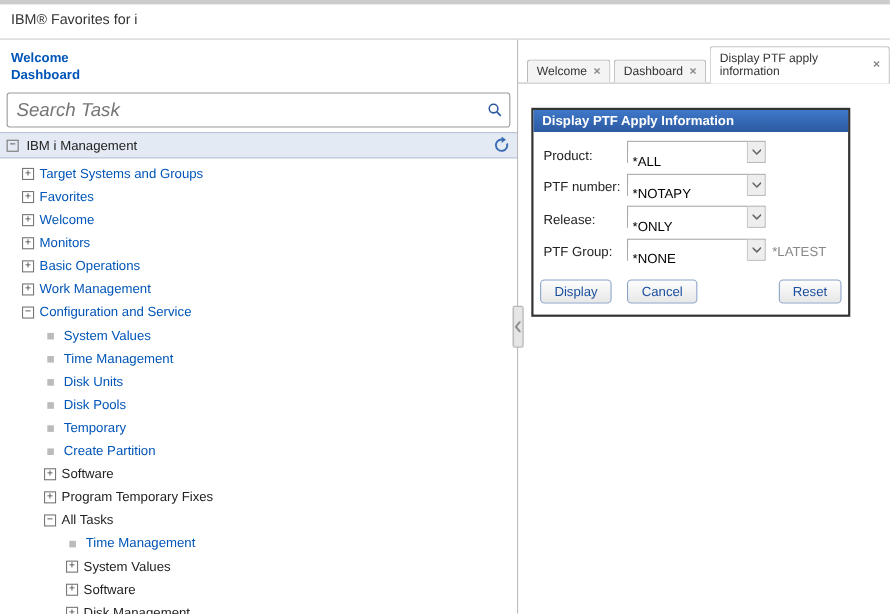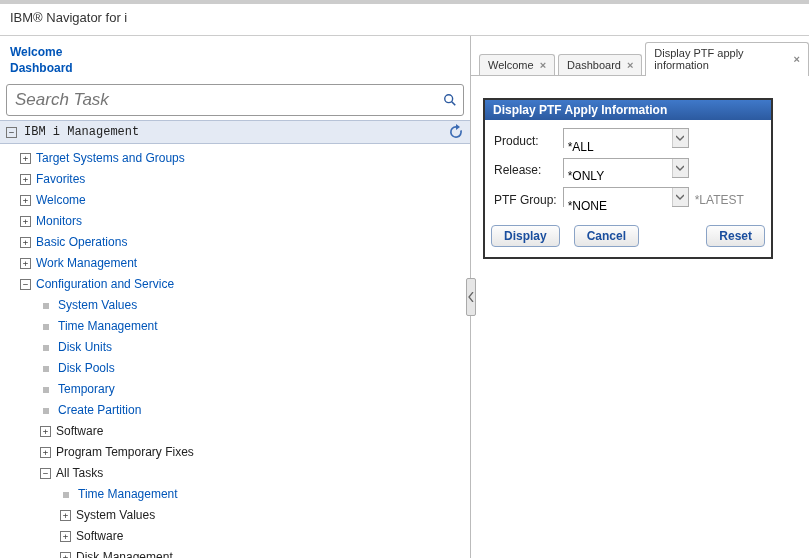--- a/index.html
+++ b/index.html
@@ -8,21 +8,21 @@
   .titlebar{padding:6px 10px 10px 10px;font-size:13px;color:#333;border-bottom:1px solid #ccc;}
   .main{flex:1;display:flex;min-height:0;}
   .sidebar{width:471px;border-right:1px solid #bbb;display:flex;flex-direction:column;min-height:0;overflow:hidden;}
   .welcome{padding:8px 10px 4px 10px;color:#0055b8;font-weight:bold;}
   .welcome a{display:block;color:#0055b8;text-decoration:none;cursor:pointer;line-height:16px;}
   .searchwrap{padding:4px 6px;}
   .searchbox{display:flex;align-items:center;border:1px solid #999;border-radius:3px;padding:2px 6px;background:#fff;}
   .searchbox input{flex:1;border:none;outline:none;font-style:italic;color:#555;font-size:17px;padding:3px 2px;}
   .searchbox .mag{width:14px;height:14px;}
   .treehdr{display:flex;align-items:center;background:#e4eaf4;border-top:1px solid #b7c3d7;border-bottom:1px solid #b7c3d7;padding:3px 6px;}
-  .treehdr .label{flex:1;padding-left:2px;font-family:Liberation Mono, monospace;}
+  .treehdr .label{flex:1;padding-left:2px;}
   .treehdr .refresh{width:16px;height:16px;color:#3b6bb3;}
   .tree{flex:1;overflow:auto;padding:4px 0 10px 0;}
   .node{display:flex;align-items:center;padding:2px 0 2px 0;line-height:17px;white-space:nowrap;}
   .indent0{padding-left:20px;}
   .indent1{padding-left:40px;}
   .indent2{padding-left:60px;}
   .exp{width:11px;height:11px;border:1px solid #777;display:inline-flex;align-items:center;justify-content:center;font-size:9px;line-height:9px;margin-right:5px;color:#444;font-family:monospace;cursor:pointer;}
   .bullet{width:6px;height:6px;background:#bbb;display:inline-block;margin:0 9px 0 3px;}
   .link{color:#0055b8;cursor:pointer;}
   .plain{color:#222;cursor:pointer;}
@@ -36,30 +36,30 @@
   .panelbody{padding:6px 6px 10px 6px;border-radius:15px;}
   .formtable{border-collapse:collapse;}
   .formtable td{padding:2px 3px;vertical-align:middle;white-space:nowrap;}
   .combo{display:inline-flex;align-items:center;border:1px solid #aaa;height:20px;background:#fff;}
   .combo input{border:none;outline:none;font-size:12px;padding:1px 4px;width:108px;margin-top:17px;}
   .combo .arrow{width:16px;height:18px;background:#eee;border-left:1px solid #ccc;display:flex;align-items:center;justify-content:center;cursor:pointer;}
   .combo .arrow svg{width:8px;height:8px;}
   .sideval{color:#888;padding-left:6px;}
   .btnrow{display:flex;gap:14px;margin-top:10px;}
   .btnrow .spacer{flex:1;}
-  button.act{background:linear-gradient(#fdfdfd,#e7e7e7);border:1px solid #8aa3c6;border-radius:4px;padding:3px 12px;font-size:12px;color:#1a4e9e;cursor:pointer;font-weight:bold;}
+  button.act{background:linear-gradient(#fdfdfd,#e7e7e7);border:1px solid #8aa3c6;border-radius:4px;padding:3px 12px;font-size:12px;color:#1a4e9e;cursor:pointer;}
   .splitter{position:absolute;left:-5px;top:50%;transform:translateY(-50%);width:10px;height:38px;background:#e6e6e6;border:1px solid #aaa;border-radius:2px;display:flex;align-items:center;justify-content:center;cursor:pointer;}
   .splitter svg{width:6px;height:10px;color:#666;}
   .nodelabel{flex:0 0 auto;}
 </style>
 </head>
 <body>
 
 <div class="app">
-  <div class="titlebar">IBM® Navigator for i</div>
+  <div class="titlebar">IBM® Favorites for i</div>
   <div class="main">
     <div class="sidebar">
       <div class="welcome">
         <a>Welcome</a>
         <a>Dashboard</a>
       </div>
       <div class="searchwrap">
         <div class="searchbox">
           <input type="text" placeholder="Search Task" style="">
           <svg class="mag" viewBox="0 0 16 16">
@@ -196,20 +196,32 @@
                       <input value="*ALL" style="">
                       <span class="arrow">
                         <svg viewBox="0 0 8 8">
                           <path d="M0 2 L4 6 L8 2" fill="none" stroke="#666" stroke-width="1.4"></path>
                         </svg>
                       </span>
                     </div></td>
               <td></td>
             </tr>
             <tr>
+              <td>PTF number:</td>
+              <td><div class="combo">
+                      <input value="*NOTAPY" style="">
+                      <span class="arrow">
+                        <svg viewBox="0 0 8 8">
+                          <path d="M0 2 L4 6 L8 2" fill="none" stroke="#666" stroke-width="1.4"></path>
+                        </svg>
+                      </span>
+                    </div></td>
+              <td></td>
+            </tr>
+            <tr>
               <td>Release:</td>
               <td><div class="combo">
                       <input value="*ONLY" style="">
                       <span class="arrow">
                         <svg viewBox="0 0 8 8">
                           <path d="M0 2 L4 6 L8 2" fill="none" stroke="#666" stroke-width="1.4"></path>
                         </svg>
                       </span>
                     </div></td>
               <td></td>

